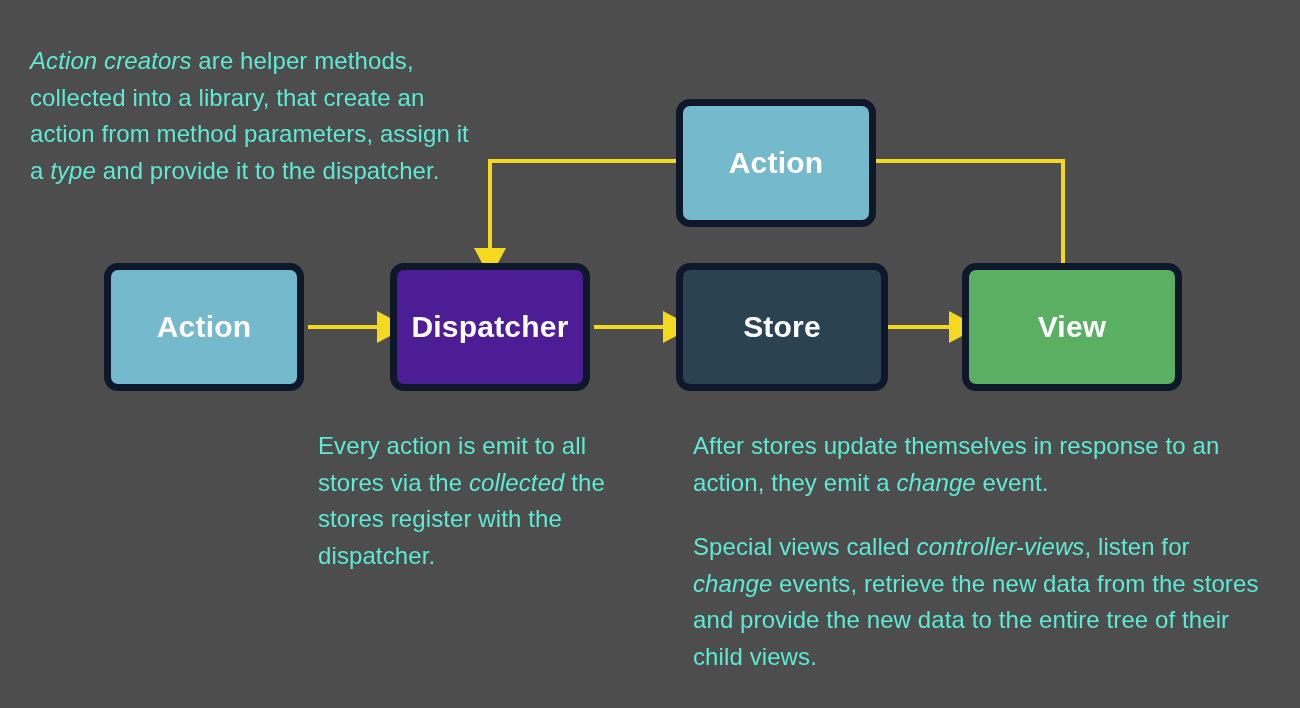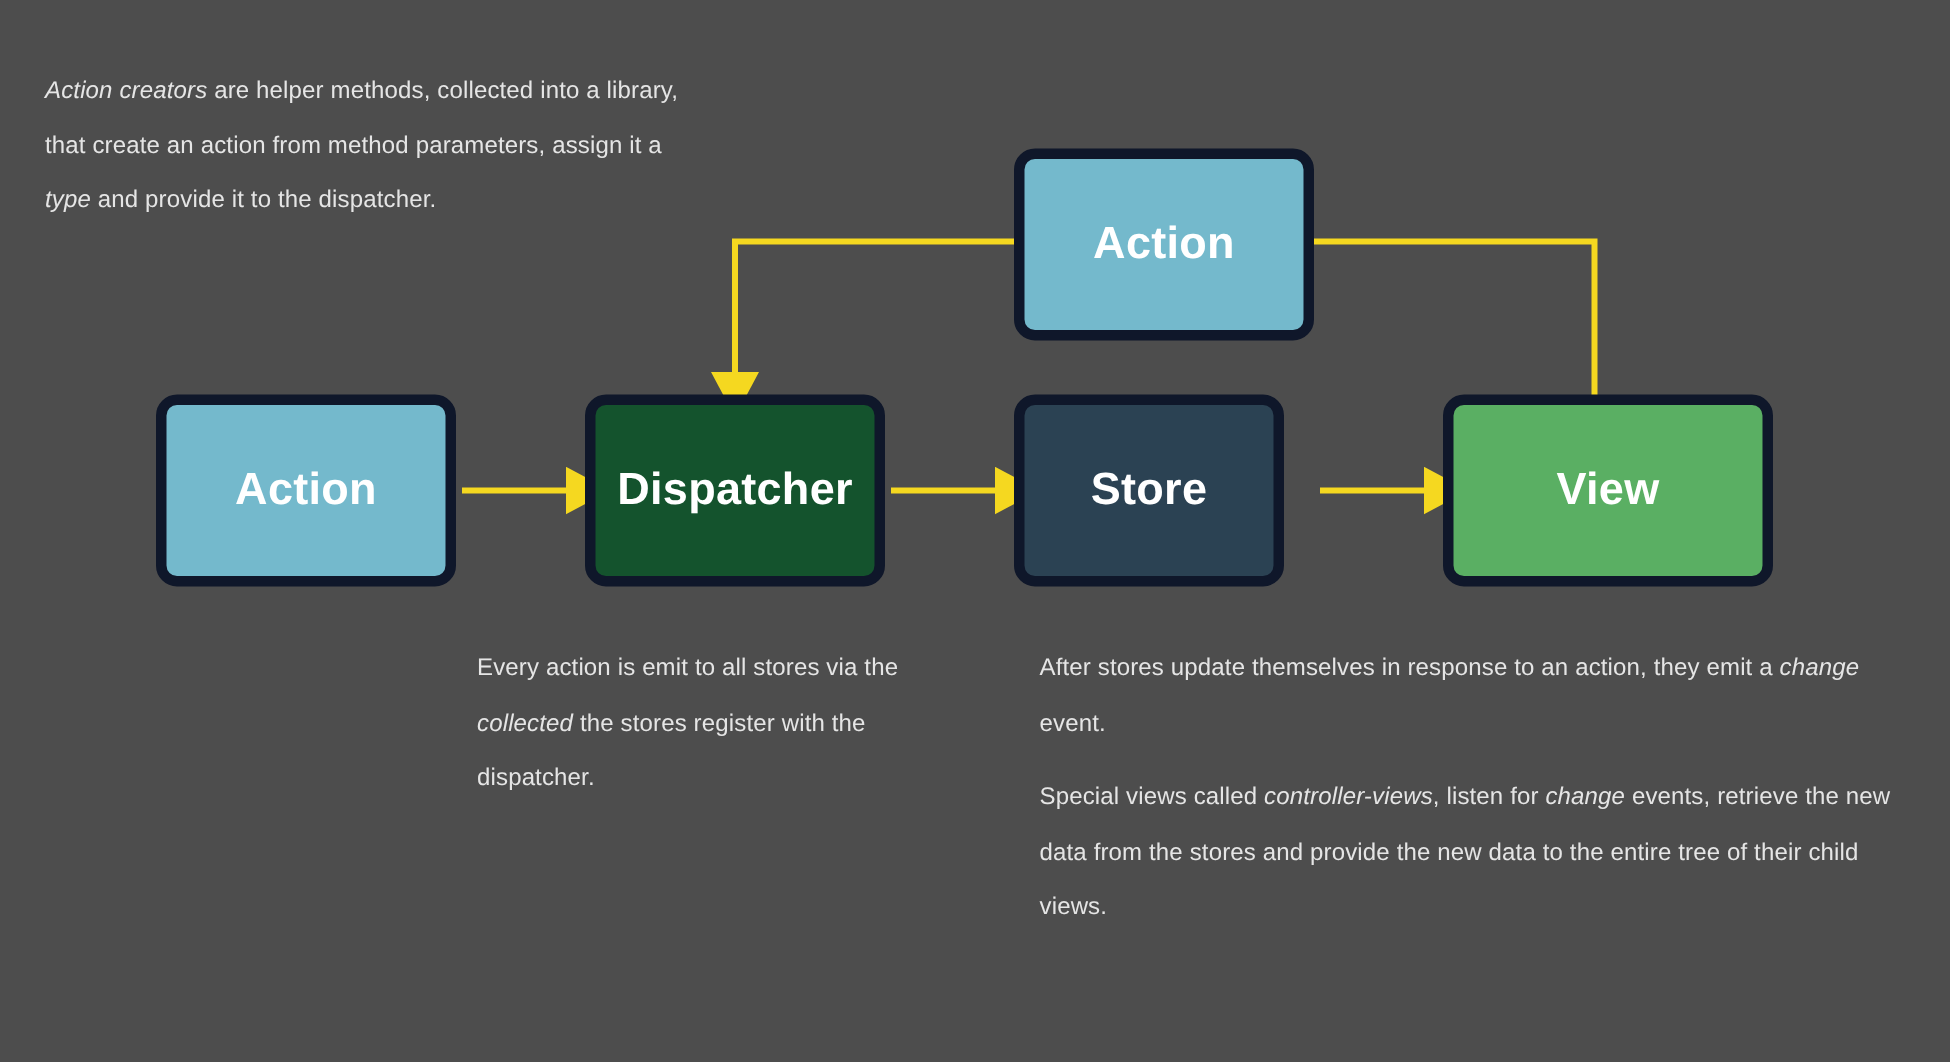--- a/index.html
+++ b/index.html
@@ -14,27 +14,27 @@
     background: #4d4d4d;
     overflow: hidden;
     font-family: "Liberation Sans", sans-serif;
     color: #ffffff;
     -webkit-font-smoothing: antialiased;
   }
 
   
   .textblock {
     position: absolute;
-    font-size: 16px;
+    font-size: 24px;
     line-height: 36.5px;
-    color: #e5e5e5;
+    color: #5eead4;
     letter-spacing: 0.1px;
   }
   .textblock p { margin: 0; }
-  .textblock p + p { margin-top: 13px; }
+  .textblock p + p { margin-top: 28px; }
   .textblock i { font-style: italic; }
 
   #intro-text  { left: 30px;  top: 43px;  width: 440px; }
   #note-left   { left: 318px; top: 428px; width: 340px; }
   #note-right  { left: 693px; top: 428px; width: 575px; }
 
   
   #connectors {
     position: absolute;
     left: 0; top: 0;
@@ -56,21 +56,21 @@
   .node-label {
     font-size: 30px;
     font-weight: bold;
     color: #ffffff;
     letter-spacing: 0.2px;
     line-height: 1;
   }
 
   #node-action-left { left: 104px;  top: 263px; width: 200px; height: 128px; }
   #node-dispatcher  { left: 390px;  top: 263px; width: 200px; height: 128px; }
-  #node-store       { left: 676px;  top: 263px; width: 180px; height: 128px; text-align: right; }
+  #node-store       { left: 676px;  top: 263px; width: 212px; height: 128px; text-align: right; }
   #node-view        { left: 962px;  top: 263px; width: 220px; height: 128px; }
   #node-action-top  { left: 676px;  top: 99px;  width: 200px; height: 128px; }
 </style>
 </head>
 <body>
 
 <div id="stage">
 
   <svg id="connectors" viewBox="0 0 1300 708" width="1300" height="708" xmlns="http://www.w3.org/2000/svg">
     <defs>
@@ -94,21 +94,21 @@
   </svg>
 
   <div class="node" id="node-action-top" style="background:#74b9cc;">
     <span class="node-label">Action</span>
   </div>
 
   <div class="node" id="node-action-left" style="background:#74b9cc;">
     <span class="node-label">Action</span>
   </div>
 
-  <div class="node" id="node-dispatcher" style="background:#14532d;">
+  <div class="node" id="node-dispatcher" style="background:#4c1d95;">
     <span class="node-label">Dispatcher</span>
   </div>
 
   <div class="node" id="node-store" style="background:#2b4253;">
     <span class="node-label">Store</span>
   </div>
 
   <div class="node" id="node-view" style="background:#5aaf63;">
     <span class="node-label">View</span>
   </div>

